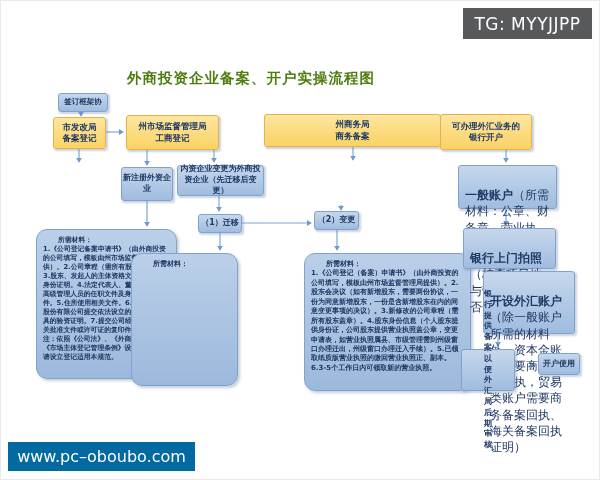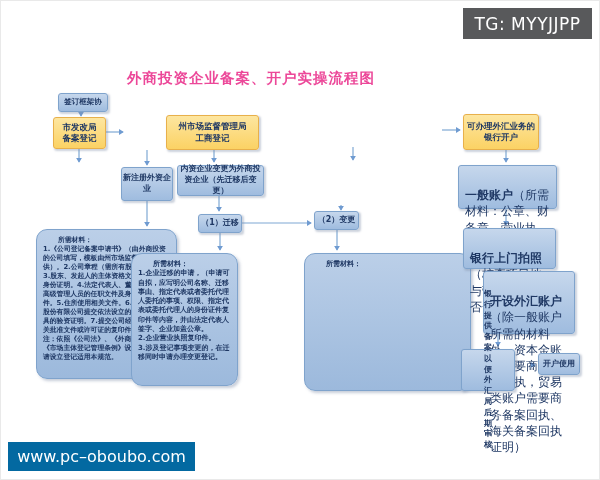--- a/index.html
+++ b/index.html
@@ -13,21 +13,21 @@
     background:#58595B;color:#ffffff;font-size:17px;
     display:flex;align-items:center;justify-content:center;letter-spacing:.5px;
   }
   .urlbar{
     position:absolute;left:7px;top:441px;width:187px;height:29px;
     background:#0369a1;color:#ffffff;font-size:16px;
     display:flex;align-items:center;justify-content:center;
   }
   .title{
     position:absolute;left:55px;top:68px;width:390px;text-align:center;
-    font-size:14.5px;font-weight:bold;color:#ec4899;letter-spacing:1px;
+    font-size:14.5px;font-weight:bold;color:#4d7c0f;letter-spacing:1px;
   }
   .arrows{position:absolute;left:0;top:0;pointer-events:none;}
   .node{
     position:absolute;box-sizing:border-box;
     display:flex;align-items:center;justify-content:center;
     text-align:center;font-weight:bold;white-space:pre-line;
     color:#1F3864;line-height:1.35;
   }
   .yellow{
     background:linear-gradient(#FDE6A0,#FBD264);
@@ -90,47 +90,47 @@
     </g>
   </svg>
 
   <div class="badge">TG: MYYJJPP</div>
   <div class="title">外商投资企业备案、开户实操流程图</div>
   <div class="urlbar">www.pc–oboubo.com</div>
 
   <div class="node blue fs75" style="left:57px;top:92px;width:50px;height:19px;">签订框架协</div>
   <div class="node yellow fs85" style="left:52px;top:116px;width:53px;height:32px;">市发改局
 备案登记</div>
-  <div class="node yellow fs85" style="left:125px;top:114px;width:93px;height:35px;margin-left:40px;">州市场监督管理局
+  <div class="node yellow fs85" style="left:125px;top:114px;width:93px;height:35px;">州市场监督管理局
 工商登记</div>
-  <div class="node yellow fs85" style="left:462px;top:113px;width:76px;height:36px;">可办理外汇业务的
+  <div class="node yellow fs85" style="left:263px;top:113px;width:177px;height:33px;">州商务局
+商务备案</div>
+  <div class="node yellow fs85" style="left:439px;top:113px;width:92px;height:36px;">可办理外汇业务的
 银行开户</div>
 
   <div class="node blue fs8" style="left:120px;top:166px;width:52px;height:34px;">新注册外资企业</div>
   <div class="node blue fs8" style="left:176px;top:164px;width:87px;height:31px;">内资企业变更为外商投资企业（先迁移后变更）</div>
   <div class="node blue fs72 note" style="left:457px;top:164px;width:99px;height:44px;">
     <b>一般账户</b><span>（所需材料：公章、财务章、营业执照、身份证、委托书）</span>
   </div>
 
   <div class="node blue fs8" style="left:197px;top:213px;width:44px;height:19px;">（1）迁移</div>
   <div class="node blue fs8" style="left:313px;top:210px;width:45px;height:19px;">（2）变更</div>
 
   <div class="panel fs68" style="left:35px;top:228px;width:141px;height:150px;line-height:1.32;">
     <div class="p-title">所需材料：</div>
     <div class="p-body">1.《公司登记备案申请书》（由外商投资的公司填写，模板由州市场监督管理局提供）。2.公司章程（需所有股东盖章）。3.股东、发起人的主体资格文件或自然人身份证明。4.法定代表人、董事、监事和高级管理人员的任职文件及身份证复印件。5.住所使用相关文件。6.募集设立的股份有限公司提交依法设立的验资机构出具的验资证明。7.提交公司经营范围的有关批准文件或许可证的复印件。
 注：依照《公司法》、《外商投资法》、《市场主体登记管理条例》设立的公司申请设立登记适用本规范。</div>
   </div>
   <div class="panel fs7" style="left:130px;top:252px;width:107px;height:133px;line-height:1.33;">
     <div class="p-title">所需材料：</div>
-    <div class="p-body">1.企业迁移的申请，（申请可自拟，应写明公司名称、迁移事由、指定代表或者委托代理人委托的事项、权限、指定代表或委托代理人的身份证件复印件等内容，并由法定代表人签字、企业加盖公章。
-2.企业营业执照复印件。
-3.涉及登记事项变更的，在迁移同时申请办理变更登记。</div>
   </div>
   <div class="panel fs7" style="left:303px;top:252px;width:167px;height:138px;line-height:1.35;">
     <div class="p-title">所需材料：</div>
+    <div class="p-body">1.《公司登记（备案）申请书》（由外商投资的公司填写，模板由州市场监督管理局提供）。2.股东会决议（如有新增股东，需要两份协议，一份为同意新增股东，一份是含新增股东在内的同意变更事项的决议）。3.新修改的公司章程（需所有股东盖章）。4.股东身份信息（个人股东提供身份证，公司股东提供营业执照盖公章，变更申请表，如营业执照属县、市级管理需到州级窗口办理迁出，州级窗口办理迁入手续）。5.已领取纸质版营业执照的缴回营业执照正、副本。6.3-5个工作日内可领取新的营业执照。</div>
   </div>
 
   <div class="node blue fs72 note" style="left:462px;top:227px;width:93px;height:41px;">
     <b>银行上门拍照</b><span>（核查项目地与营业执照是否一致）</span>
   </div>
   <div class="node blue fs72 note" style="left:482px;top:270px;width:92px;height:63px;">
     <b>开设外汇账户</b><span>（除一般账户所需的材料外，资本金账户需要商务备案回执，贸易类账户需要商务备案回执、海关备案回执证明）</span>
   </div>
   <div class="node blue fs8" style="left:460px;top:348px;width:54px;height:40px;padding:20px;">银行提供备案以便外汇局后期审核</div>
   <div class="node blue fs8" style="left:537px;top:352px;width:42px;height:22px;">开户使用</div>

